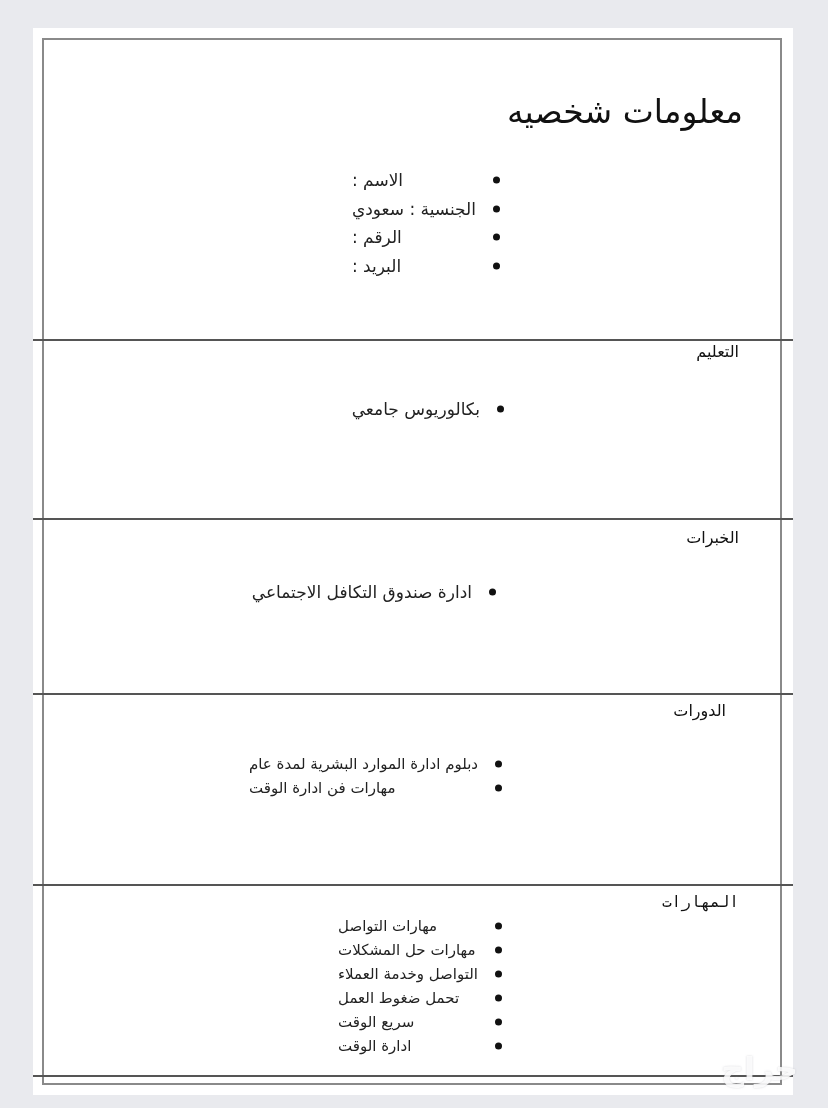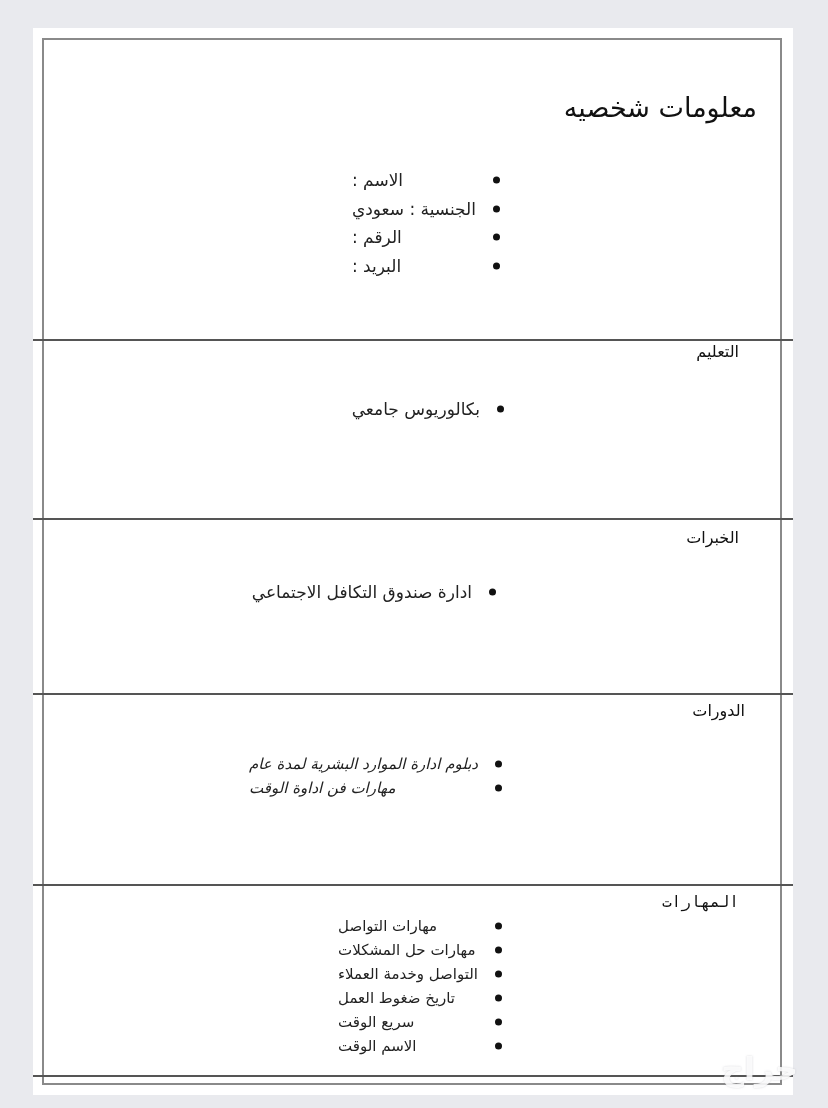--- a/index.html
+++ b/index.html
@@ -42,21 +42,21 @@
     color:rgba(255,255,255,0.85); font-size:32px; font-weight:bold;
     direction:rtl; text-shadow:0 0 2px rgba(150,150,160,0.4);
   }
 </style>
 </head>
 <body>
 
 <div class="paper"></div>
 <div class="frame"></div>
 
-<div class="heading" style="right:71px; top:92px; font-size:27px;">معلومات شخصيه</div>
+<div class="heading" style="right:85px; top:92px; font-size:33px;">معلومات شخصيه</div>
 <ul class="items lg" style="right:328px; top:166px;">
   <li>الاسم :</li>
   <li>الجنسية : سعودي</li>
   <li>الرقم :</li>
   <li>البريد :</li>
 </ul>
 
 <div class="divider" style="top:339px;"></div>
 
 <div class="heading" style="right:89px; top:342px;">التعليم</div>
@@ -66,33 +66,33 @@
 
 <div class="divider" style="top:518px;"></div>
 
 <div class="heading" style="right:89px; top:528px;">الخبرات</div>
 <ul class="items lg" style="right:332px; top:578px;">
   <li>ادارة صندوق التكافل الاجتماعي</li>
 </ul>
 
 <div class="divider" style="top:693px;"></div>
 
-<div class="heading" style="right:83px; top:701px;">الدورات</div>
-<ul class="items sm" style="right:326px; top:752px;font-style:italic;">
+<div class="heading" style="right:102px; top:701px;">الدورات</div>
+<ul class="items sm" style="right:326px; top:752px;">
   <li>دبلوم ادارة الموارد البشرية لمدة عام</li>
-  <li>مهارات فن اداوة الوقت</li>
+  <li>مهارات فن ادارة الوقت</li>
 </ul>
 
 <div class="divider" style="top:884px;"></div>
 
 <div class="heading" style="right:89px; top:892px;font-family:Liberation Mono, monospace;">المهارات</div>
 <ul class="items sm" style="right:326px; top:914px;">
   <li>مهارات التواصل</li>
   <li>مهارات حل المشكلات</li>
   <li>التواصل وخدمة العملاء</li>
-  <li>تاريخ ضغوط العمل</li>
+  <li>تحمل ضغوط العمل</li>
   <li>سريع الوقت</li>
-  <li>الاسم الوقت</li>
+  <li>ادارة الوقت</li>
 </ul>
 
 <div class="divider" style="top:1075px;"></div>
 
 <div class="watermark">حراج</div>
 
 </body></html>

